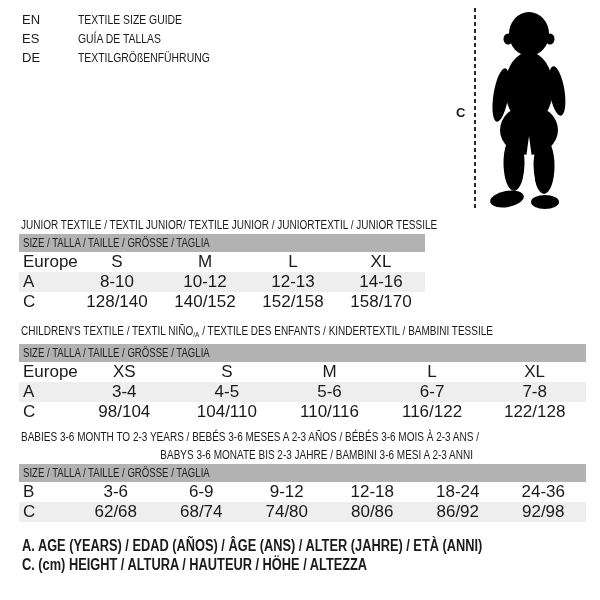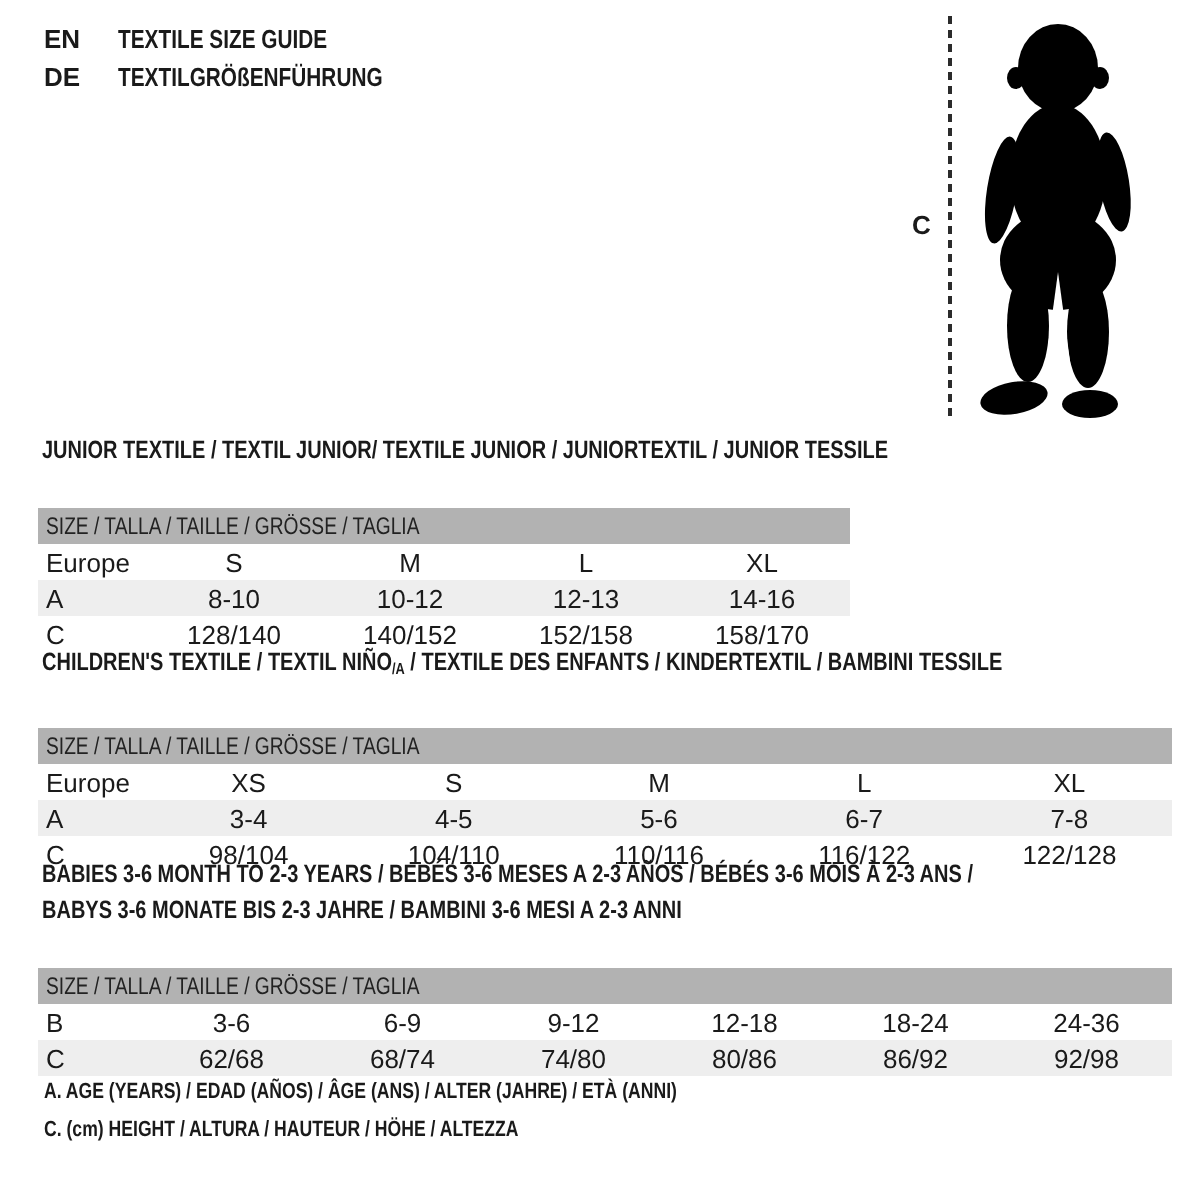--- a/index.html
+++ b/index.html
@@ -8,64 +8,68 @@
     background: #ffffff;
     font-family: "Liberation Sans", "DejaVu Sans", sans-serif;
     color: #1a1a1a;
     overflow: hidden;
     position: relative;
   }
   .cond { display: inline-block; transform: scaleX(0.8); transform-origin: left center; white-space: nowrap; }
 
   
   .lang-header { position: absolute; left: 22px; top: 10px; }
-  .lang-row { display: flex; line-height: 19px; font-weight: bold; font-size: 13px; }
+  .lang-row { display: flex; line-height: 19px; font-weight: normal; font-size: 13px; gap: 19px; }
   .lang-code { width: 37px; flex: 0 0 37px; }
 
   
   .figure { position: absolute; left: 450px; top: 0; width: 150px; height: 215px; }
   .dash-line {
     position: absolute; left: 24px; top: 8px; width: 2px; height: 201px;
     background: repeating-linear-gradient(to bottom, #2b2b2b 0 4px, transparent 4px 7px);
   }
   .marker-label { position: absolute; left: 6px; top: 105px; font-weight: bold; font-size: 13px; }
   .baby-svg { position: absolute; left: 28px; top: 8px; }
 
   
   .size-table { position: absolute; left: 19px; }
   #table-junior   { top: 216px; width: 406px; }
   #table-children { top: 322px; width: 567px; }
   #table-babies   { top: 428px; width: 567px; }
-  .t-title { font-weight: bold; font-size: 12.5px; padding-left: 2px; }
+  .t-title { font-weight: normal; font-size: 12.5px; padding-left: 2px; text-align: right; }
   .t-title > div { line-height: 18px; white-space: nowrap; transform: scaleX(0.8); transform-origin: left center; }
   .t-title .sub { font-size: 8px; vertical-align: -2px; }
   .t-bar {
-    margin-top: 20px; height: 18px; background: #b2b2b2;
+    margin-top: 0; height: 18px; background: #b2b2b2;
     font-size: 12px; line-height: 18px; padding-left: 4px; box-sizing: border-box;
     color: #222;
   }
   table.grid { border-collapse: collapse; table-layout: fixed; width: 100%; }
   table.grid td {
-    height: 18px; padding: 0; font-size: 13px; text-align: center;
+    height: 18px; padding: 0; font-size: 17px; text-align: center;
     vertical-align: middle; white-space: nowrap;
   }
   table.grid td.lbl { width: 50px; text-align: left; padding-left: 4px; }
   tr.shaded { background: #eeeeee; }
 
   
   .legend { position: absolute; left: 22px; top: 537px; }
-  .legend-row { font-weight: bold; font-size: 11px; line-height: 18.5px; }
+  .legend-row { font-weight: bold; font-size: 16px; line-height: 18.5px; }
 </style>
 </head>
 <body>
 
 <div class="lang-header">
     <div class="lang-row">
       <span class="lang-code">EN</span>
       <span class="cond">TEXTILE SIZE GUIDE</span>
+    </div>
+    <div class="lang-row">
+      <span class="lang-code">ES</span>
+      <span class="cond">GUÍA DE TALLAS</span>
     </div>
     <div class="lang-row">
       <span class="lang-code">DE</span>
       <span class="cond">TEXTILGRÖßENFÜHRUNG</span>
     </div>
   </div>
 
 <div class="figure">
   <div class="marker-label">C</div>
   <div class="dash-line"></div>

